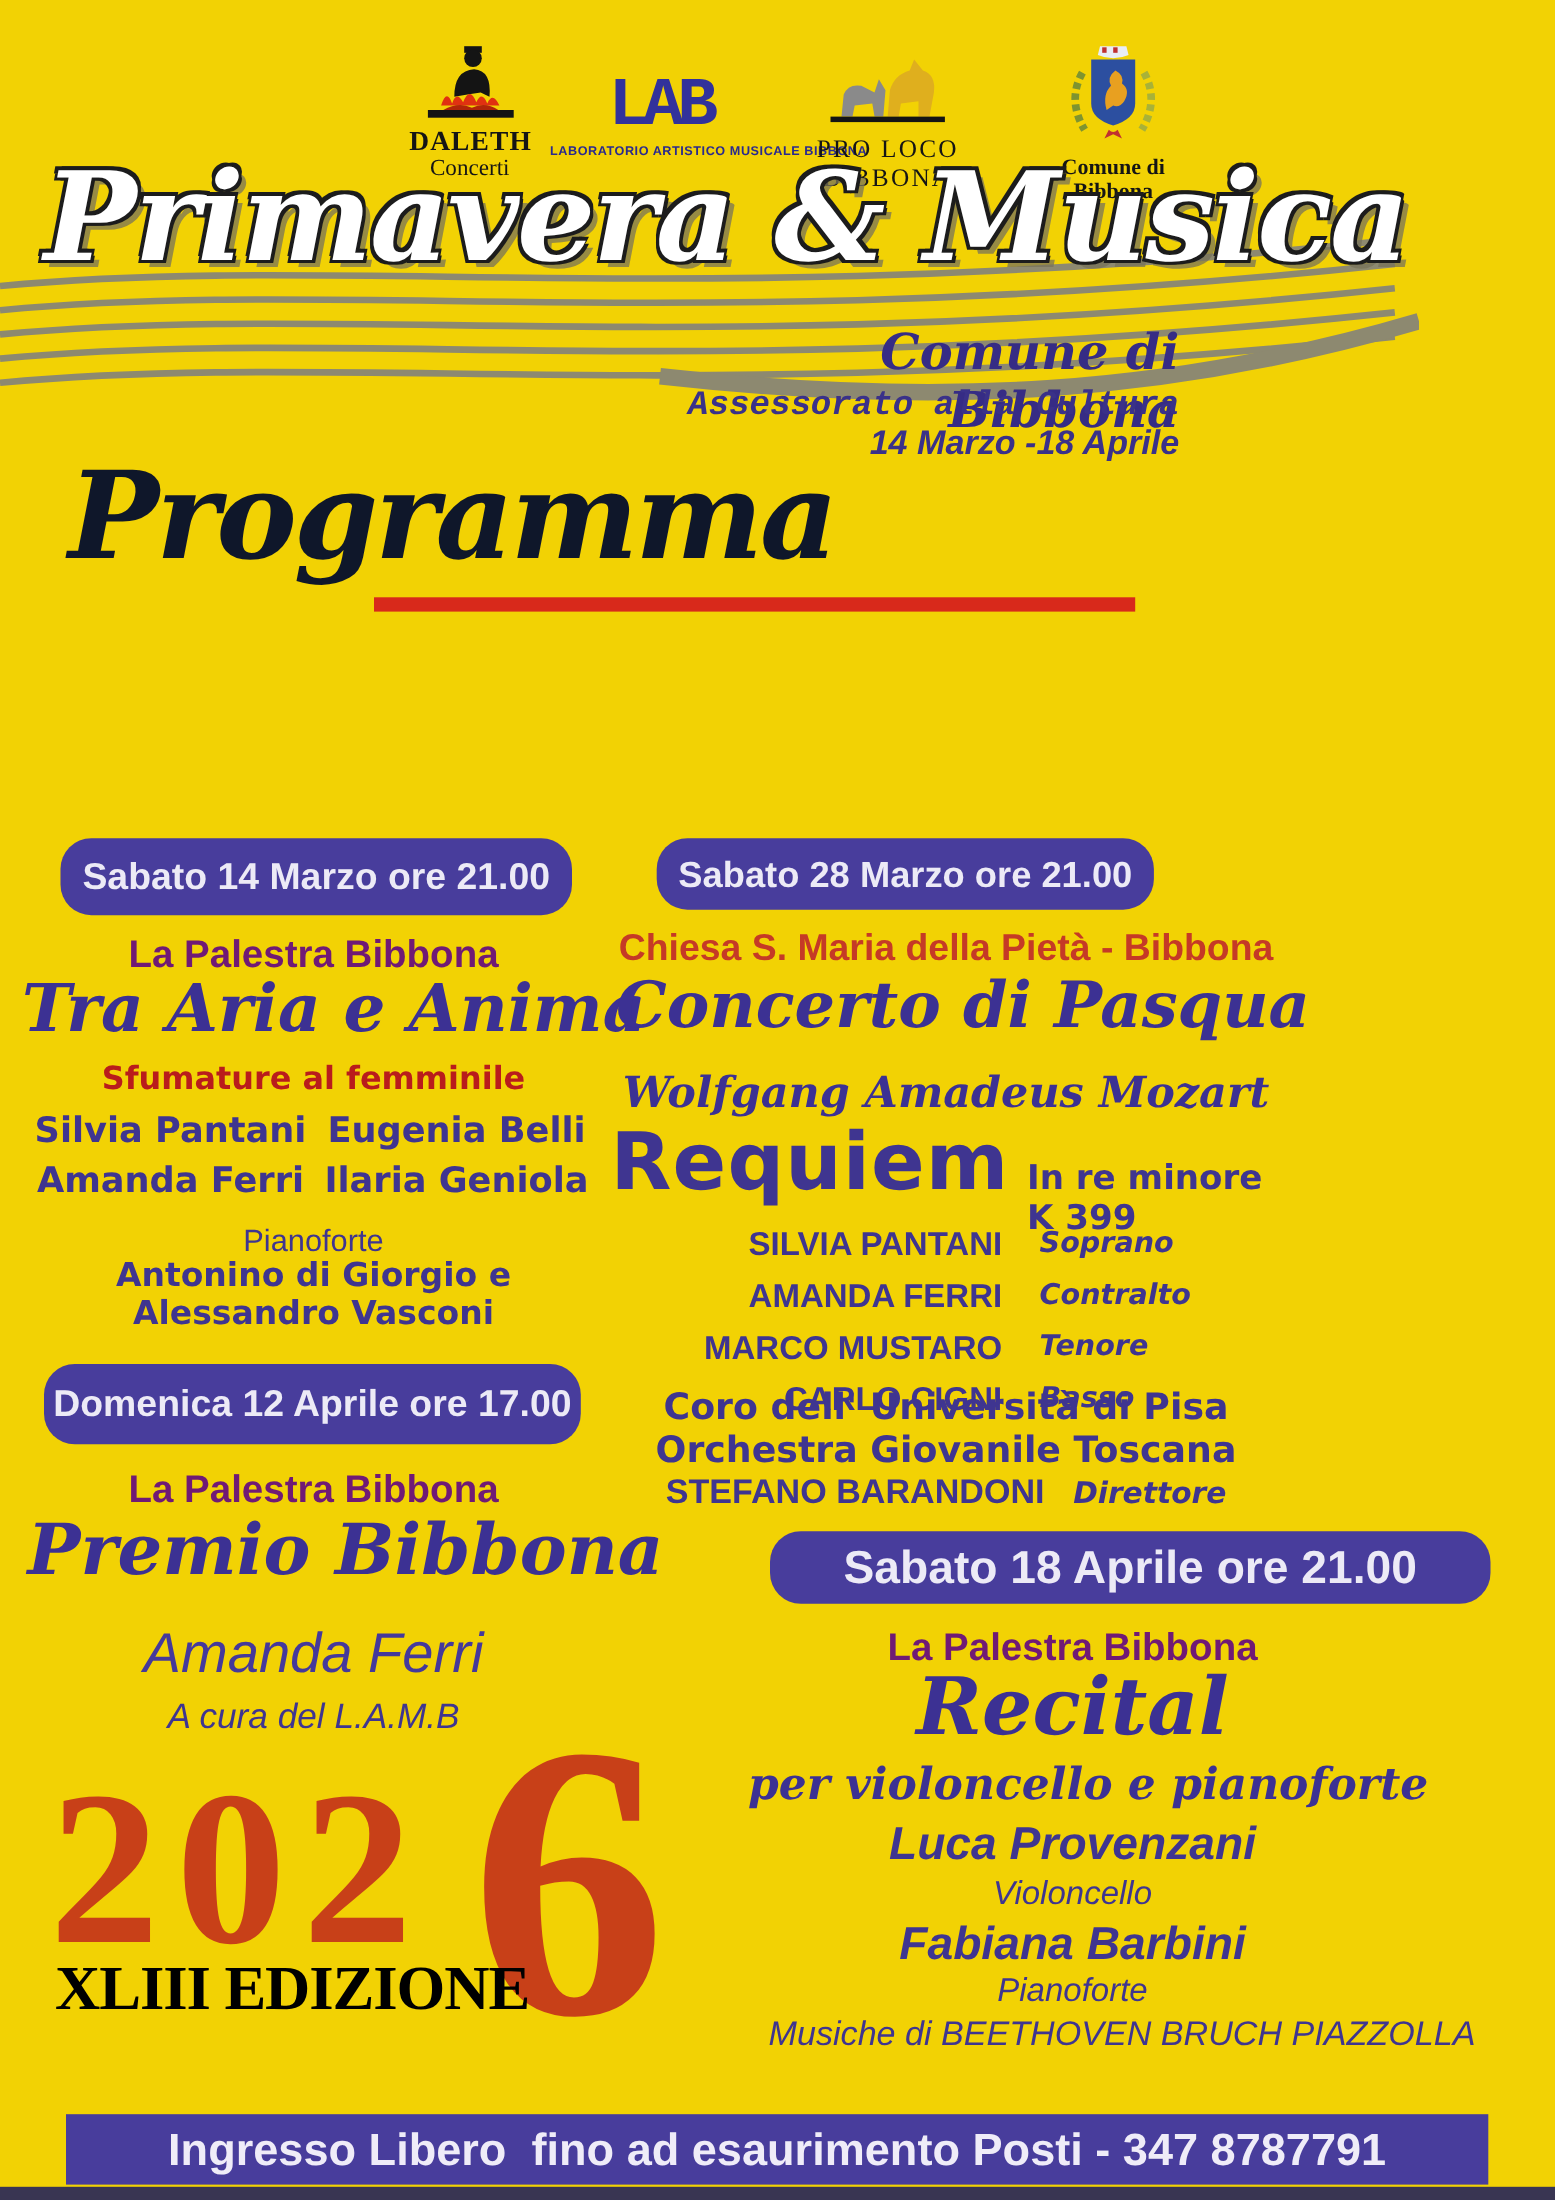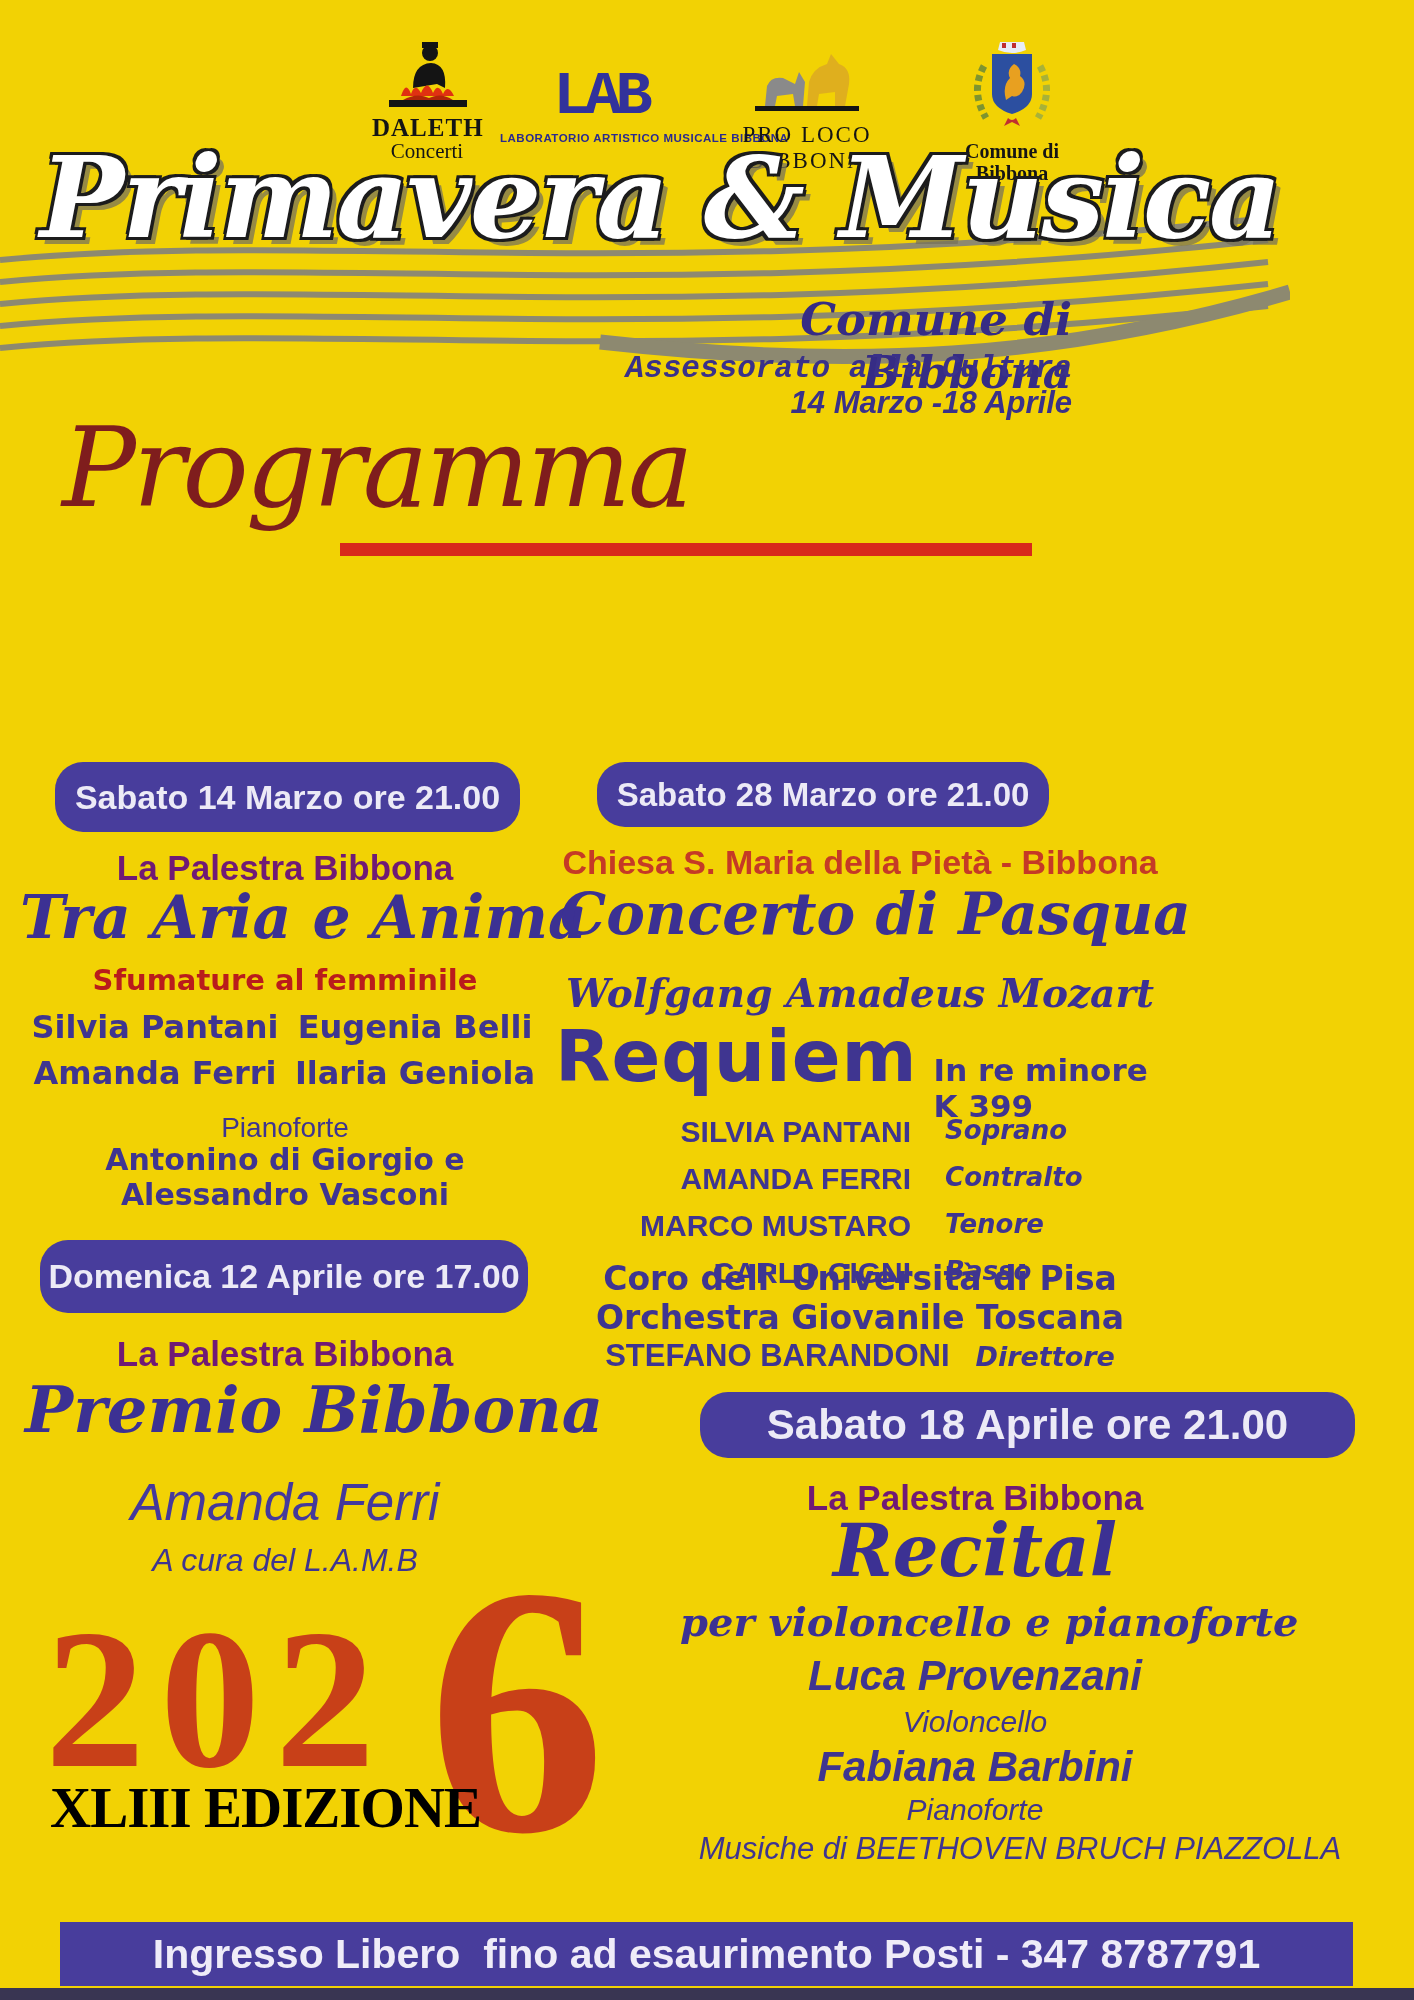--- a/index.html
+++ b/index.html
@@ -32,22 +32,22 @@
   }
   #organizer{left:580px;top:293px;width:492px;text-align:right;
     font-family:"DejaVu Serif",serif;font-style:italic;font-weight:bold;
     font-size:45px;color:#362C85;}
   #department{left:580px;top:351px;width:492px;text-align:right;
     font-weight:bold;font-style:italic;font-size:31px;color:#3A3189;font-family:Liberation Mono, monospace;}
   #dates{left:580px;top:385px;width:492px;text-align:right;
     font-weight:bold;font-style:italic;font-size:31px;color:#3A3189;}
 
   #program-heading{left:62px;top:404px;
-    font-family:"DejaVu Serif",serif;font-style:italic;font-weight:normal;
-    font-size:110px;color:#7f1d1d;letter-spacing:-3px;}
+    font-family:"DejaVu Serif",serif;font-style:italic;font-weight:bold;
+    font-size:110px;color:#0f172a;letter-spacing:-3px;}
   #program-rule{left:340px;top:543px;width:692px;height:13px;background:#D8291B;}
 
   
   .banner{position:absolute;background:#483D9C;color:#ECEAF6;
     display:flex;align-items:center;justify-content:center;
     font-weight:bold;border-radius:28px;white-space:nowrap;}
   #banner-1{left:55px;top:762px;width:465px;height:70px;font-size:34px;}
   #banner-2{left:40px;top:1240px;width:488px;height:73px;font-size:34px;}
   #banner-3{left:597px;top:762px;width:452px;height:65px;font-size:33px;}
   #banner-4{left:700px;top:1392px;width:655px;height:66px;font-size:42px;}

